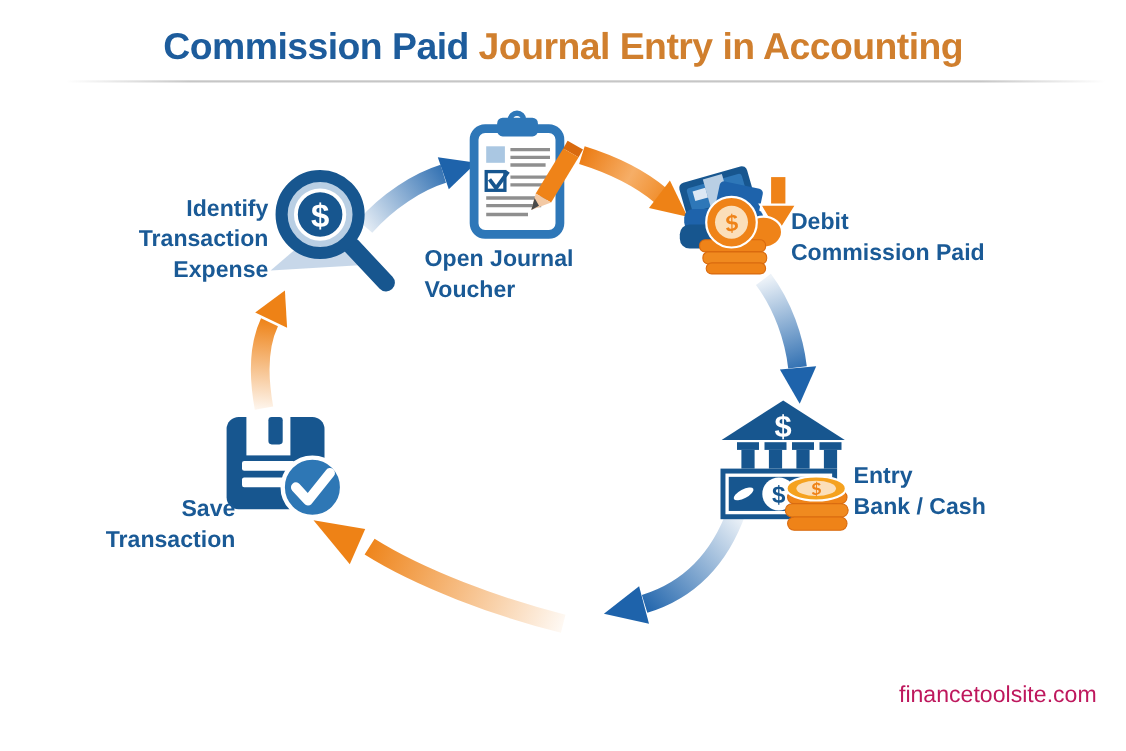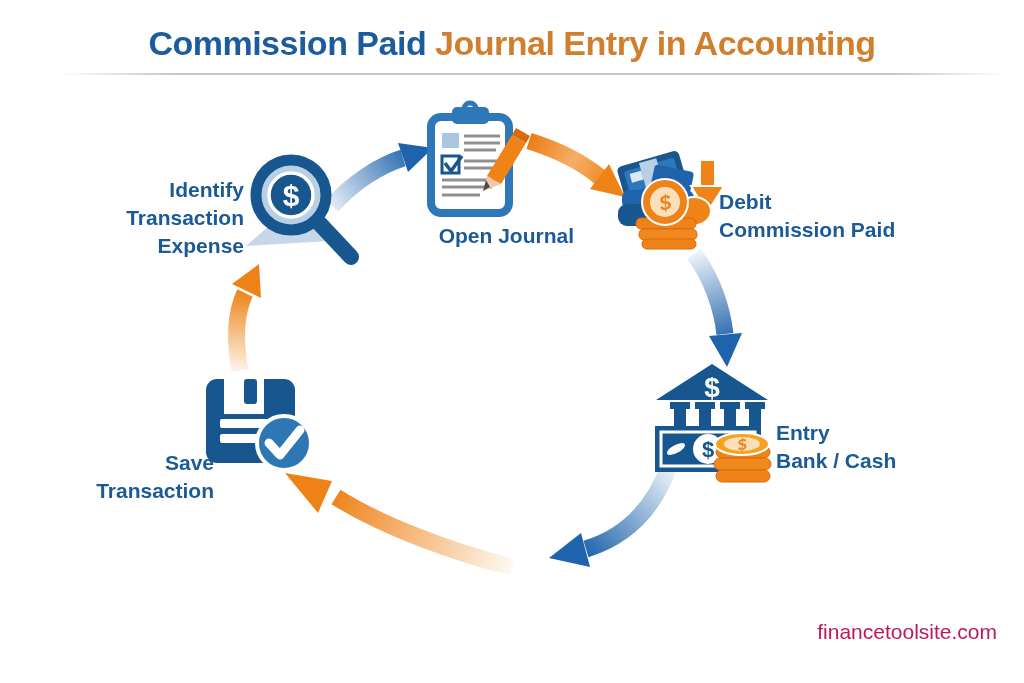--- a/index.html
+++ b/index.html
@@ -17,21 +17,21 @@
     position:absolute;top:73px;left:60px;width:945px;height:2px;
     background:linear-gradient(to right,rgba(200,200,200,0),#c6c6c6 12%,#c6c6c6 88%,rgba(200,200,200,0));
   }
   .diagram{position:absolute;left:0;top:0;width:1024px;height:683px;}
   .label{
     position:absolute;font-weight:bold;color:#1a5a96;
     font-size:21px;line-height:28px;margin-top:12px;
   }
   .label span{display:block;}
   #label-identify{left:58px;top:164px;width:186px;text-align:right;}
-  #label-voucher{left:398px;top:210px;width:176px;text-align:right;}
+  #label-voucher{left:386px;top:210px;width:176px;text-align:left;}
   #label-debit{left:719px;top:176px;width:212px;text-align:left;}
   #label-credit{left:776px;top:407px;width:190px;text-align:left;}
   #label-save{left:54px;top:437px;width:160px;text-align:right;}
   .footer{
     position:absolute;right:27px;top:620px;font-size:21px;color:#be185d;
   }
   .dollar{font-family:"Liberation Sans",sans-serif;font-weight:bold;text-anchor:middle;}
 </style>
 </head>
 <body>
@@ -194,20 +194,21 @@
   </svg>
 
   <div class="label" id="label-identify">
     <span>Identify</span>
     <span>Transaction</span>
     <span>Expense</span>
   </div>
 
   <div class="label" id="label-voucher">
     <span>Open Journal</span>
+    <span>Voucher</span>
   </div>
 
   <div class="label" id="label-debit">
     <span>Debit</span>
     <span>Commission Paid</span>
   </div>
 
   <div class="label" id="label-credit">
     <span>Entry</span>
     <span>Bank / Cash</span>

